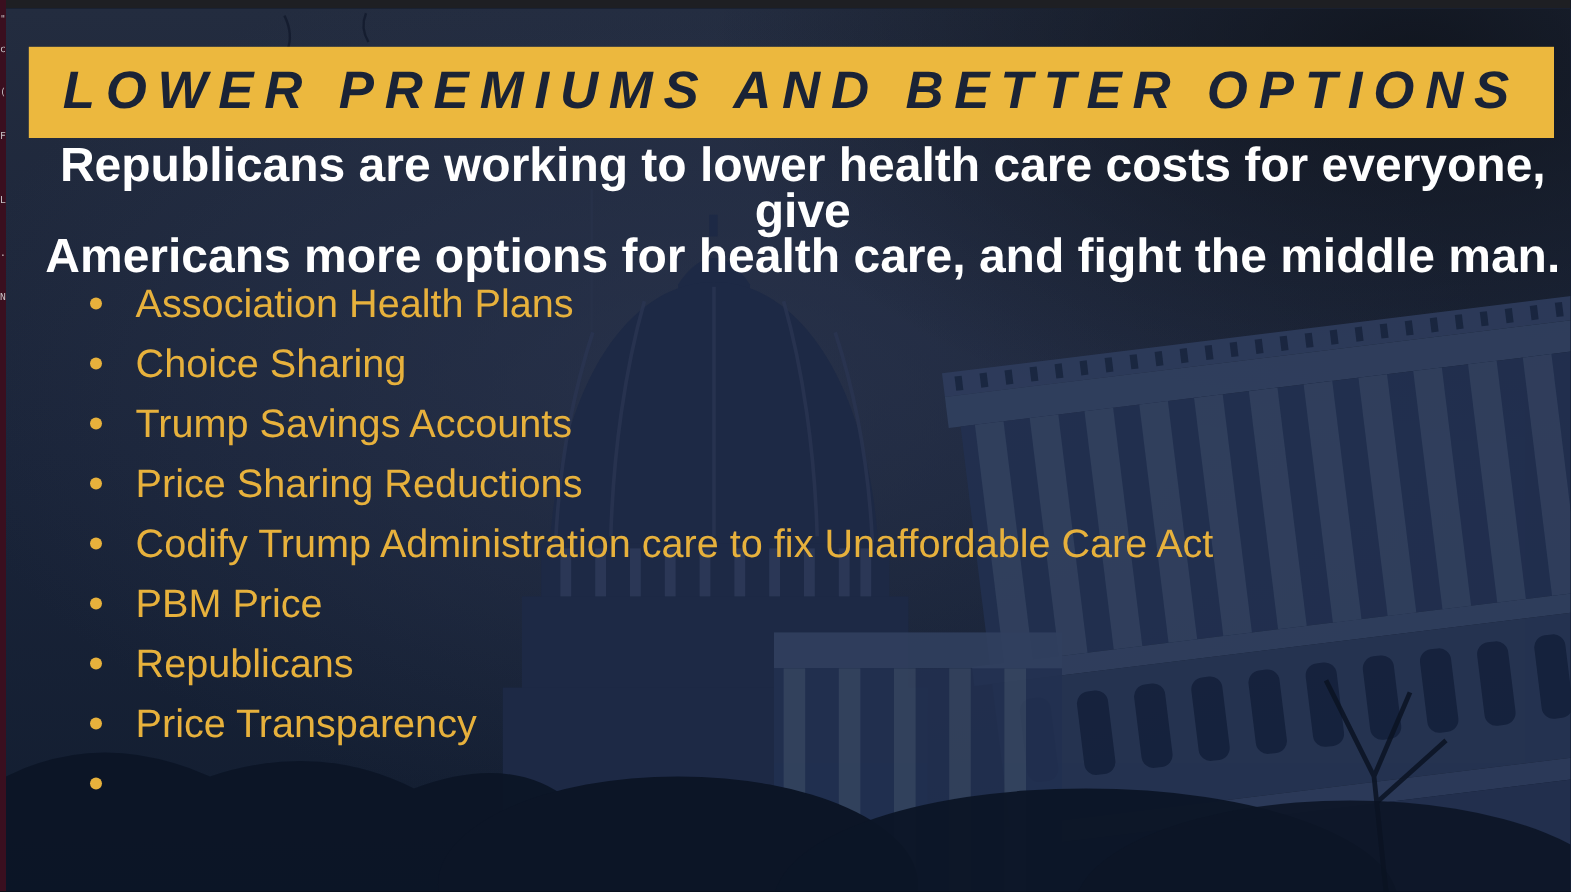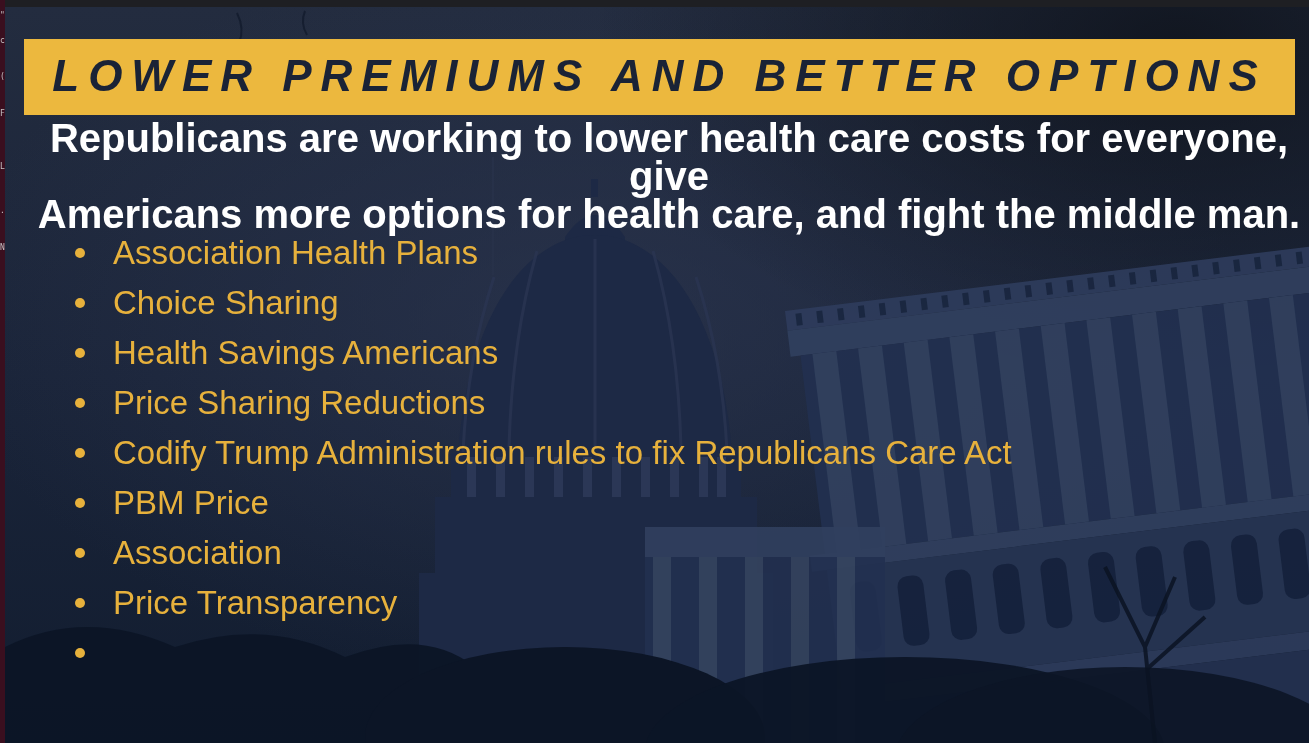--- a/index.html
+++ b/index.html
@@ -236,37 +236,37 @@
         <li>
           <span class="dot"></span>
           <span class="bullet-text">Association Health Plans</span>
         </li>
         <li>
           <span class="dot"></span>
           <span class="bullet-text">Choice Sharing</span>
         </li>
         <li>
           <span class="dot"></span>
-          <span class="bullet-text">Health Savings Americans</span>
+          <span class="bullet-text">Trump Savings Accounts</span>
         </li>
         <li>
           <span class="dot"></span>
           <span class="bullet-text">Price Sharing Reductions</span>
         </li>
         <li>
           <span class="dot"></span>
-          <span class="bullet-text">Codify Trump Administration rules to fix Republicans Care Act</span>
+          <span class="bullet-text">Codify Trump Administration care to fix Unaffordable Care Act</span>
         </li>
         <li>
           <span class="dot"></span>
           <span class="bullet-text">PBM Price</span>
         </li>
         <li>
           <span class="dot"></span>
-          <span class="bullet-text">Association</span>
+          <span class="bullet-text">Republicans</span>
         </li>
         <li>
           <span class="dot"></span>
           <span class="bullet-text">Price Transparency</span>
         </li>
         <li>
           <span class="dot"></span>
         </li>
       </ul>
 

